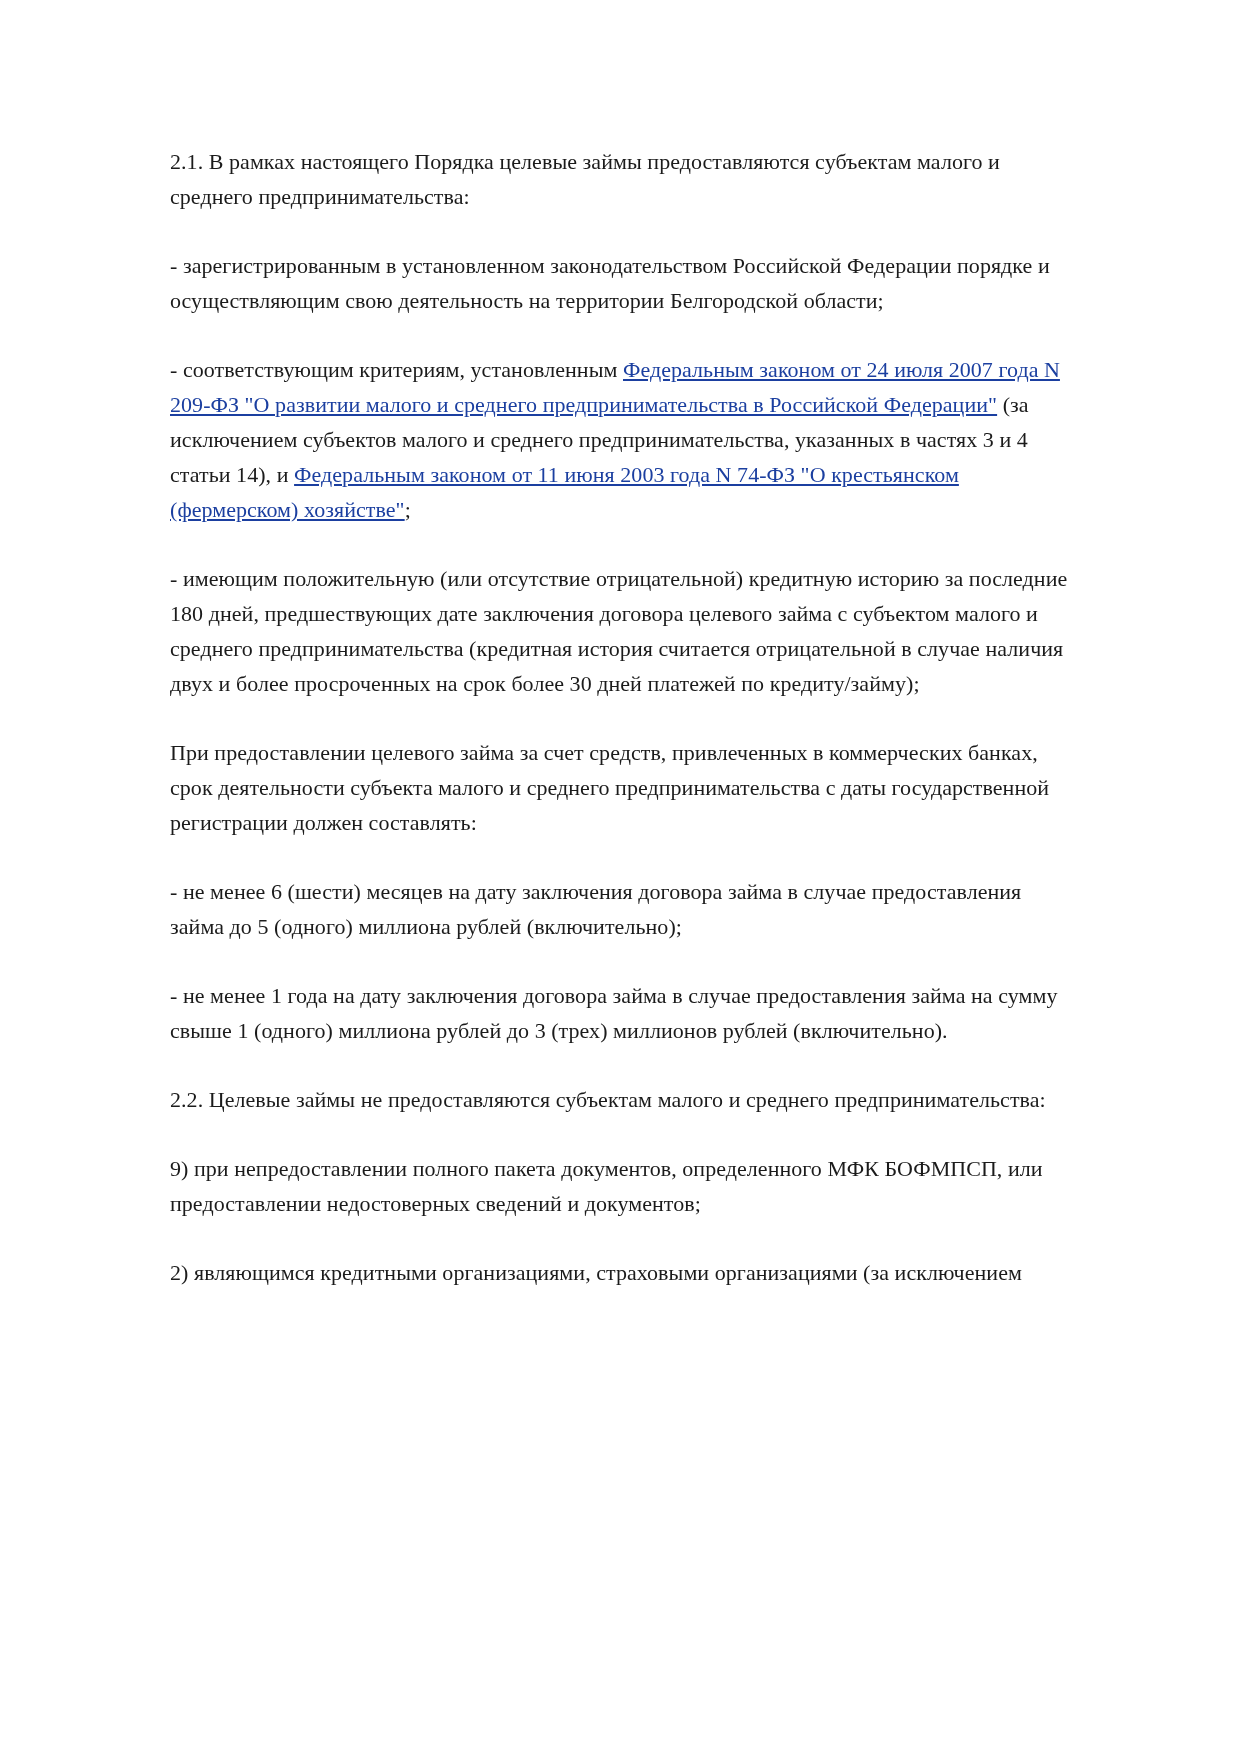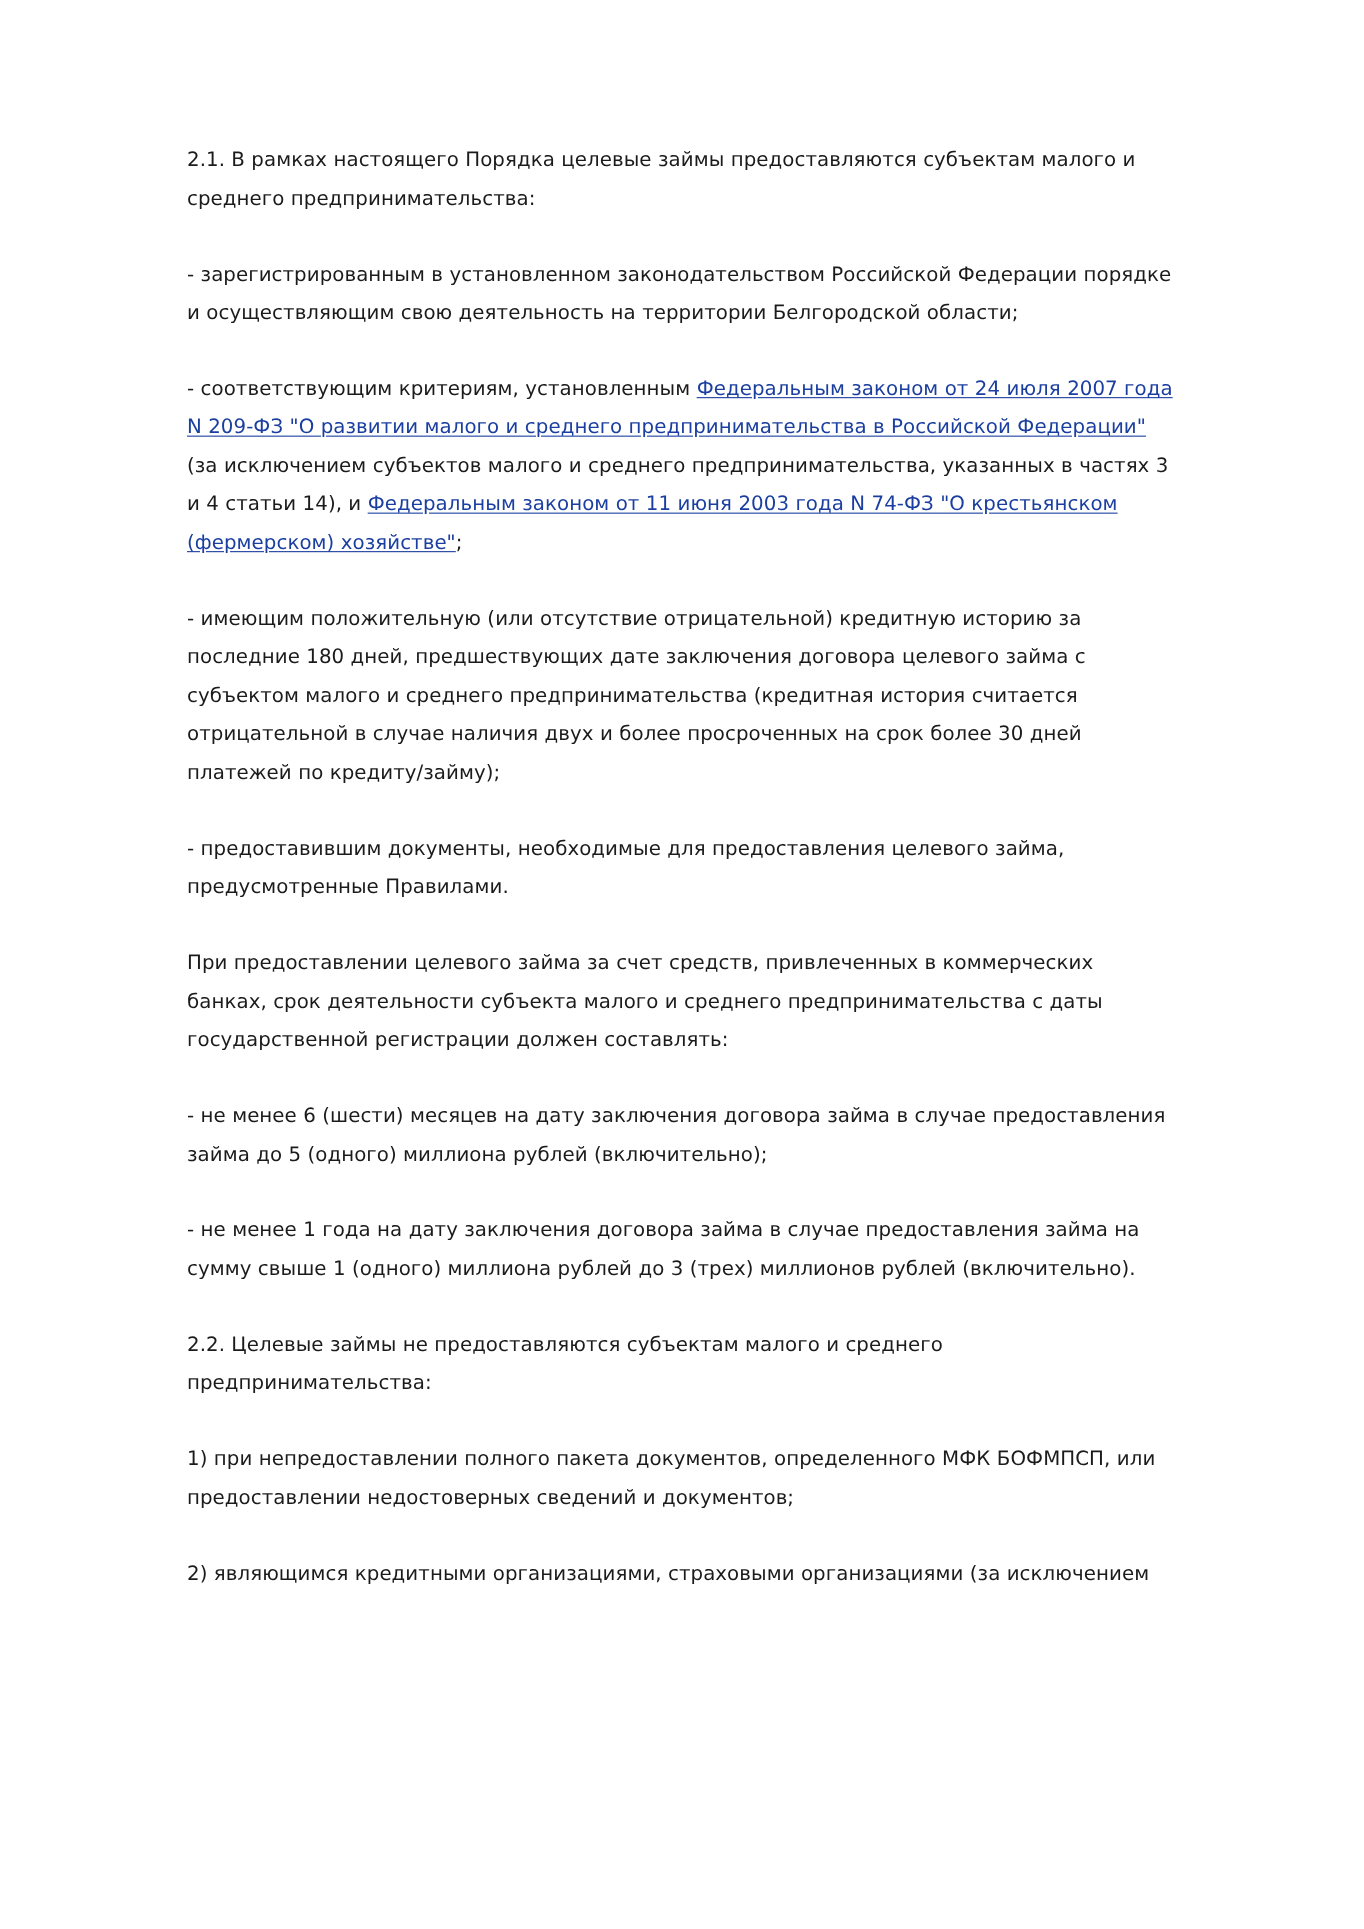--- a/index.html
+++ b/index.html
@@ -17,46 +17,46 @@
     width: 1240px;
     min-height: 1754px;
     box-sizing: border-box;
     padding: 128px 170px 60px 170px;
     background: #ffffff;
   }
   .doc-body {
     width: 900px;
   }
   p.para {
-    margin: 0 0 34px 0;
-    font-size: 18px;
+    margin: 16px 0 34px 0;
+    font-size: 22px;
     line-height: 35px;
     text-align: left;
     color: #1b1b1b;
     letter-spacing: 0.05px;
+    font-family: Liberation Serif, serif;
   }
   p.para:last-child {
     margin-bottom: 0;
   }
   a.doclink {
     color: #1b3fa0;
     text-decoration: underline;
     text-underline-offset: 2px;
   }
 </style>
 </head>
 <body>
 
 <div class="page">
   <div class="doc-body" id="doc-body">
       <p class="para"><span>2.1. В рамках настоящего Порядка целевые займы предоставляются субъектам малого и среднего предпринимательства:</span></p>
       <p class="para"><span>- зарегистрированным в установленном законодательством Российской Федерации порядке и осуществляющим свою деятельность на территории Белгородской области;</span></p>
       <p class="para"><span>- соответствующим критериям, установленным </span><a class="doclink" href="#">Федеральным законом от 24 июля 2007 года N 209-ФЗ "О развитии малого и среднего предпринимательства в Российской Федерации"</a><span> (за исключением субъектов малого и среднего предпринимательства, указанных в частях 3 и 4 статьи 14), и </span><a class="doclink" href="#">Федеральным законом от 11 июня 2003 года N 74-ФЗ "О крестьянском (фермерском) хозяйстве"</a><span>;</span></p>
       <p class="para"><span>- имеющим положительную (или отсутствие отрицательной) кредитную историю за последние 180 дней, предшествующих дате заключения договора целевого займа с субъектом малого и среднего предпринимательства (кредитная история считается отрицательной в случае наличия двух и более просроченных на срок более 30 дней платежей по кредиту/займу);</span></p>
-      <p class="para"><span>- предоставившим документы, необходимые для предоставления целевого займа, предусмотренные Правилами.</span></p>
       <p class="para"><span>При предоставлении целевого займа за счет средств, привлеченных в коммерческих банках, срок деятельности субъекта малого и среднего предпринимательства с даты государственной регистрации должен составлять:</span></p>
       <p class="para"><span>- не менее 6 (шести) месяцев на дату заключения договора займа в случае предоставления займа до 5 (одного) миллиона рублей (включительно);</span></p>
       <p class="para"><span>- не менее 1 года на дату заключения договора займа в случае предоставления займа на сумму свыше 1 (одного) миллиона рублей до 3 (трех) миллионов рублей (включительно).</span></p>
       <p class="para"><span>2.2. Целевые займы не предоставляются субъектам малого и среднего предпринимательства:</span></p>
-      <p class="para"><span>1) при непредоставлении полного пакета документов, определенного МФК БОФМПСП, или предоставлении недостоверных сведений и документов;</span></p>
+      <p class="para"><span>9) при непредоставлении полного пакета документов, определенного МФК БОФМПСП, или предоставлении недостоверных сведений и документов;</span></p>
       <p class="para"><span>2) являющимся кредитными организациями, страховыми организациями (за исключением</span></p>
     </div>
 </div>
 
 </body></html>

